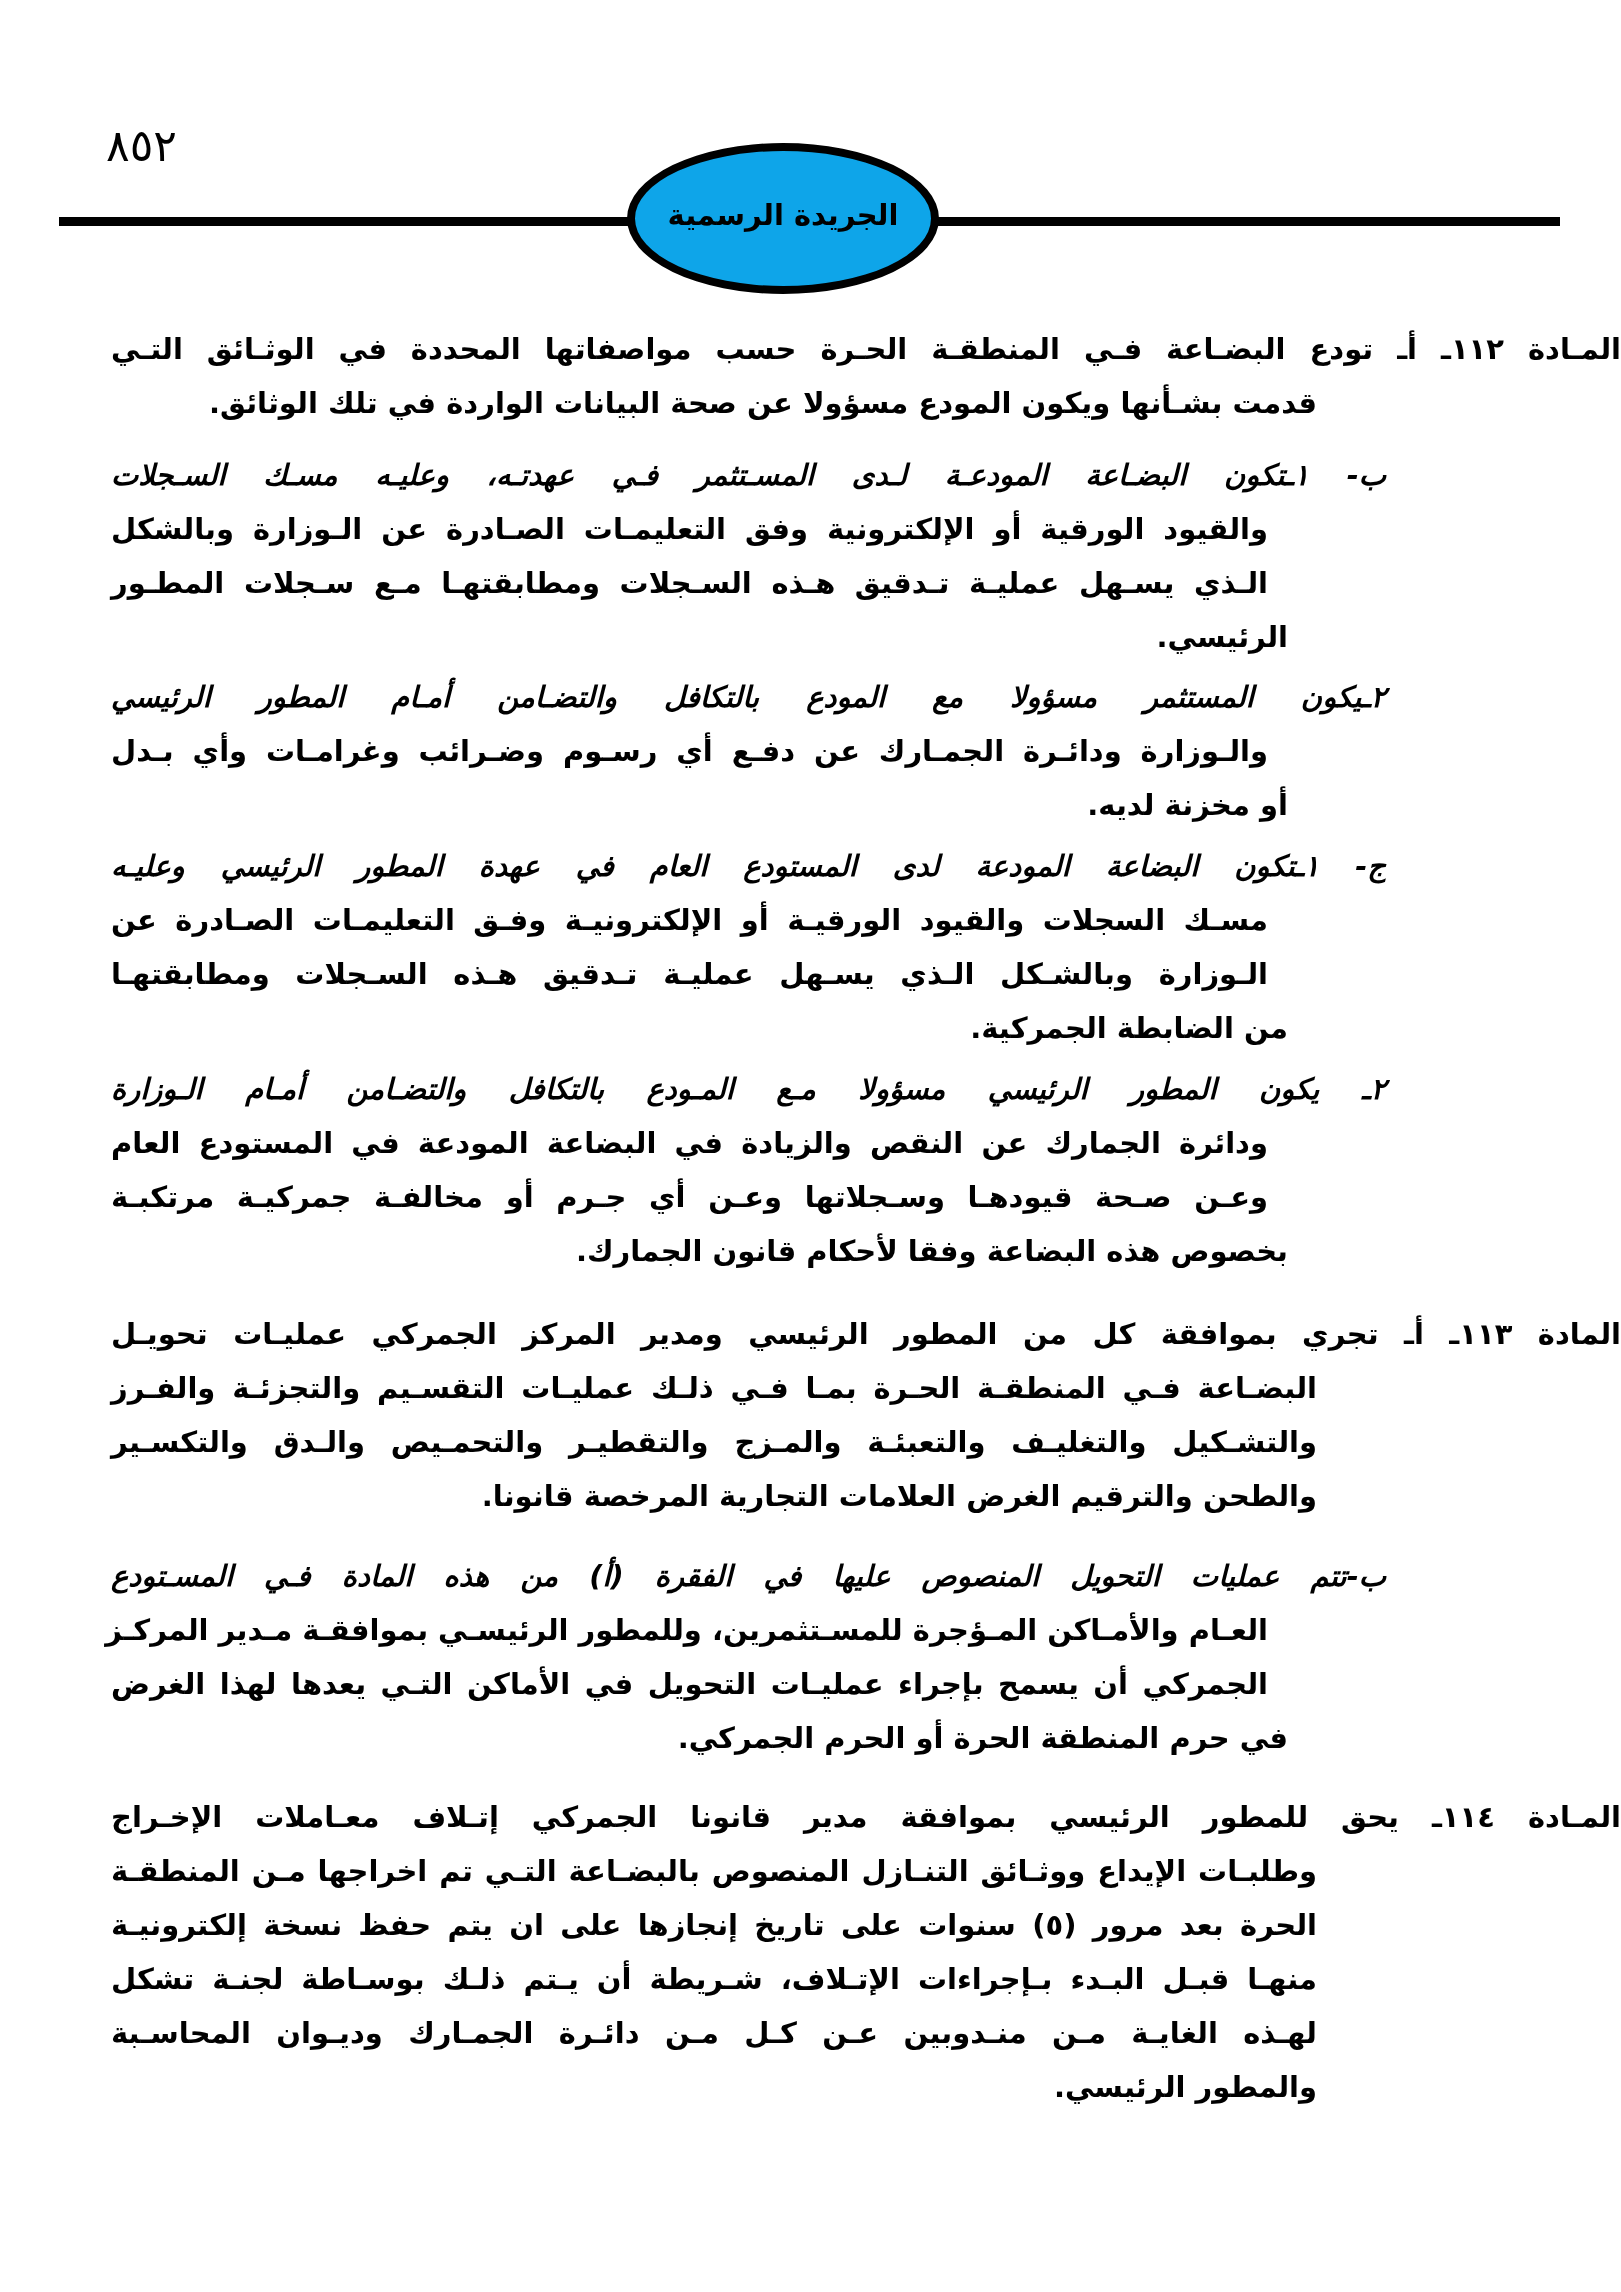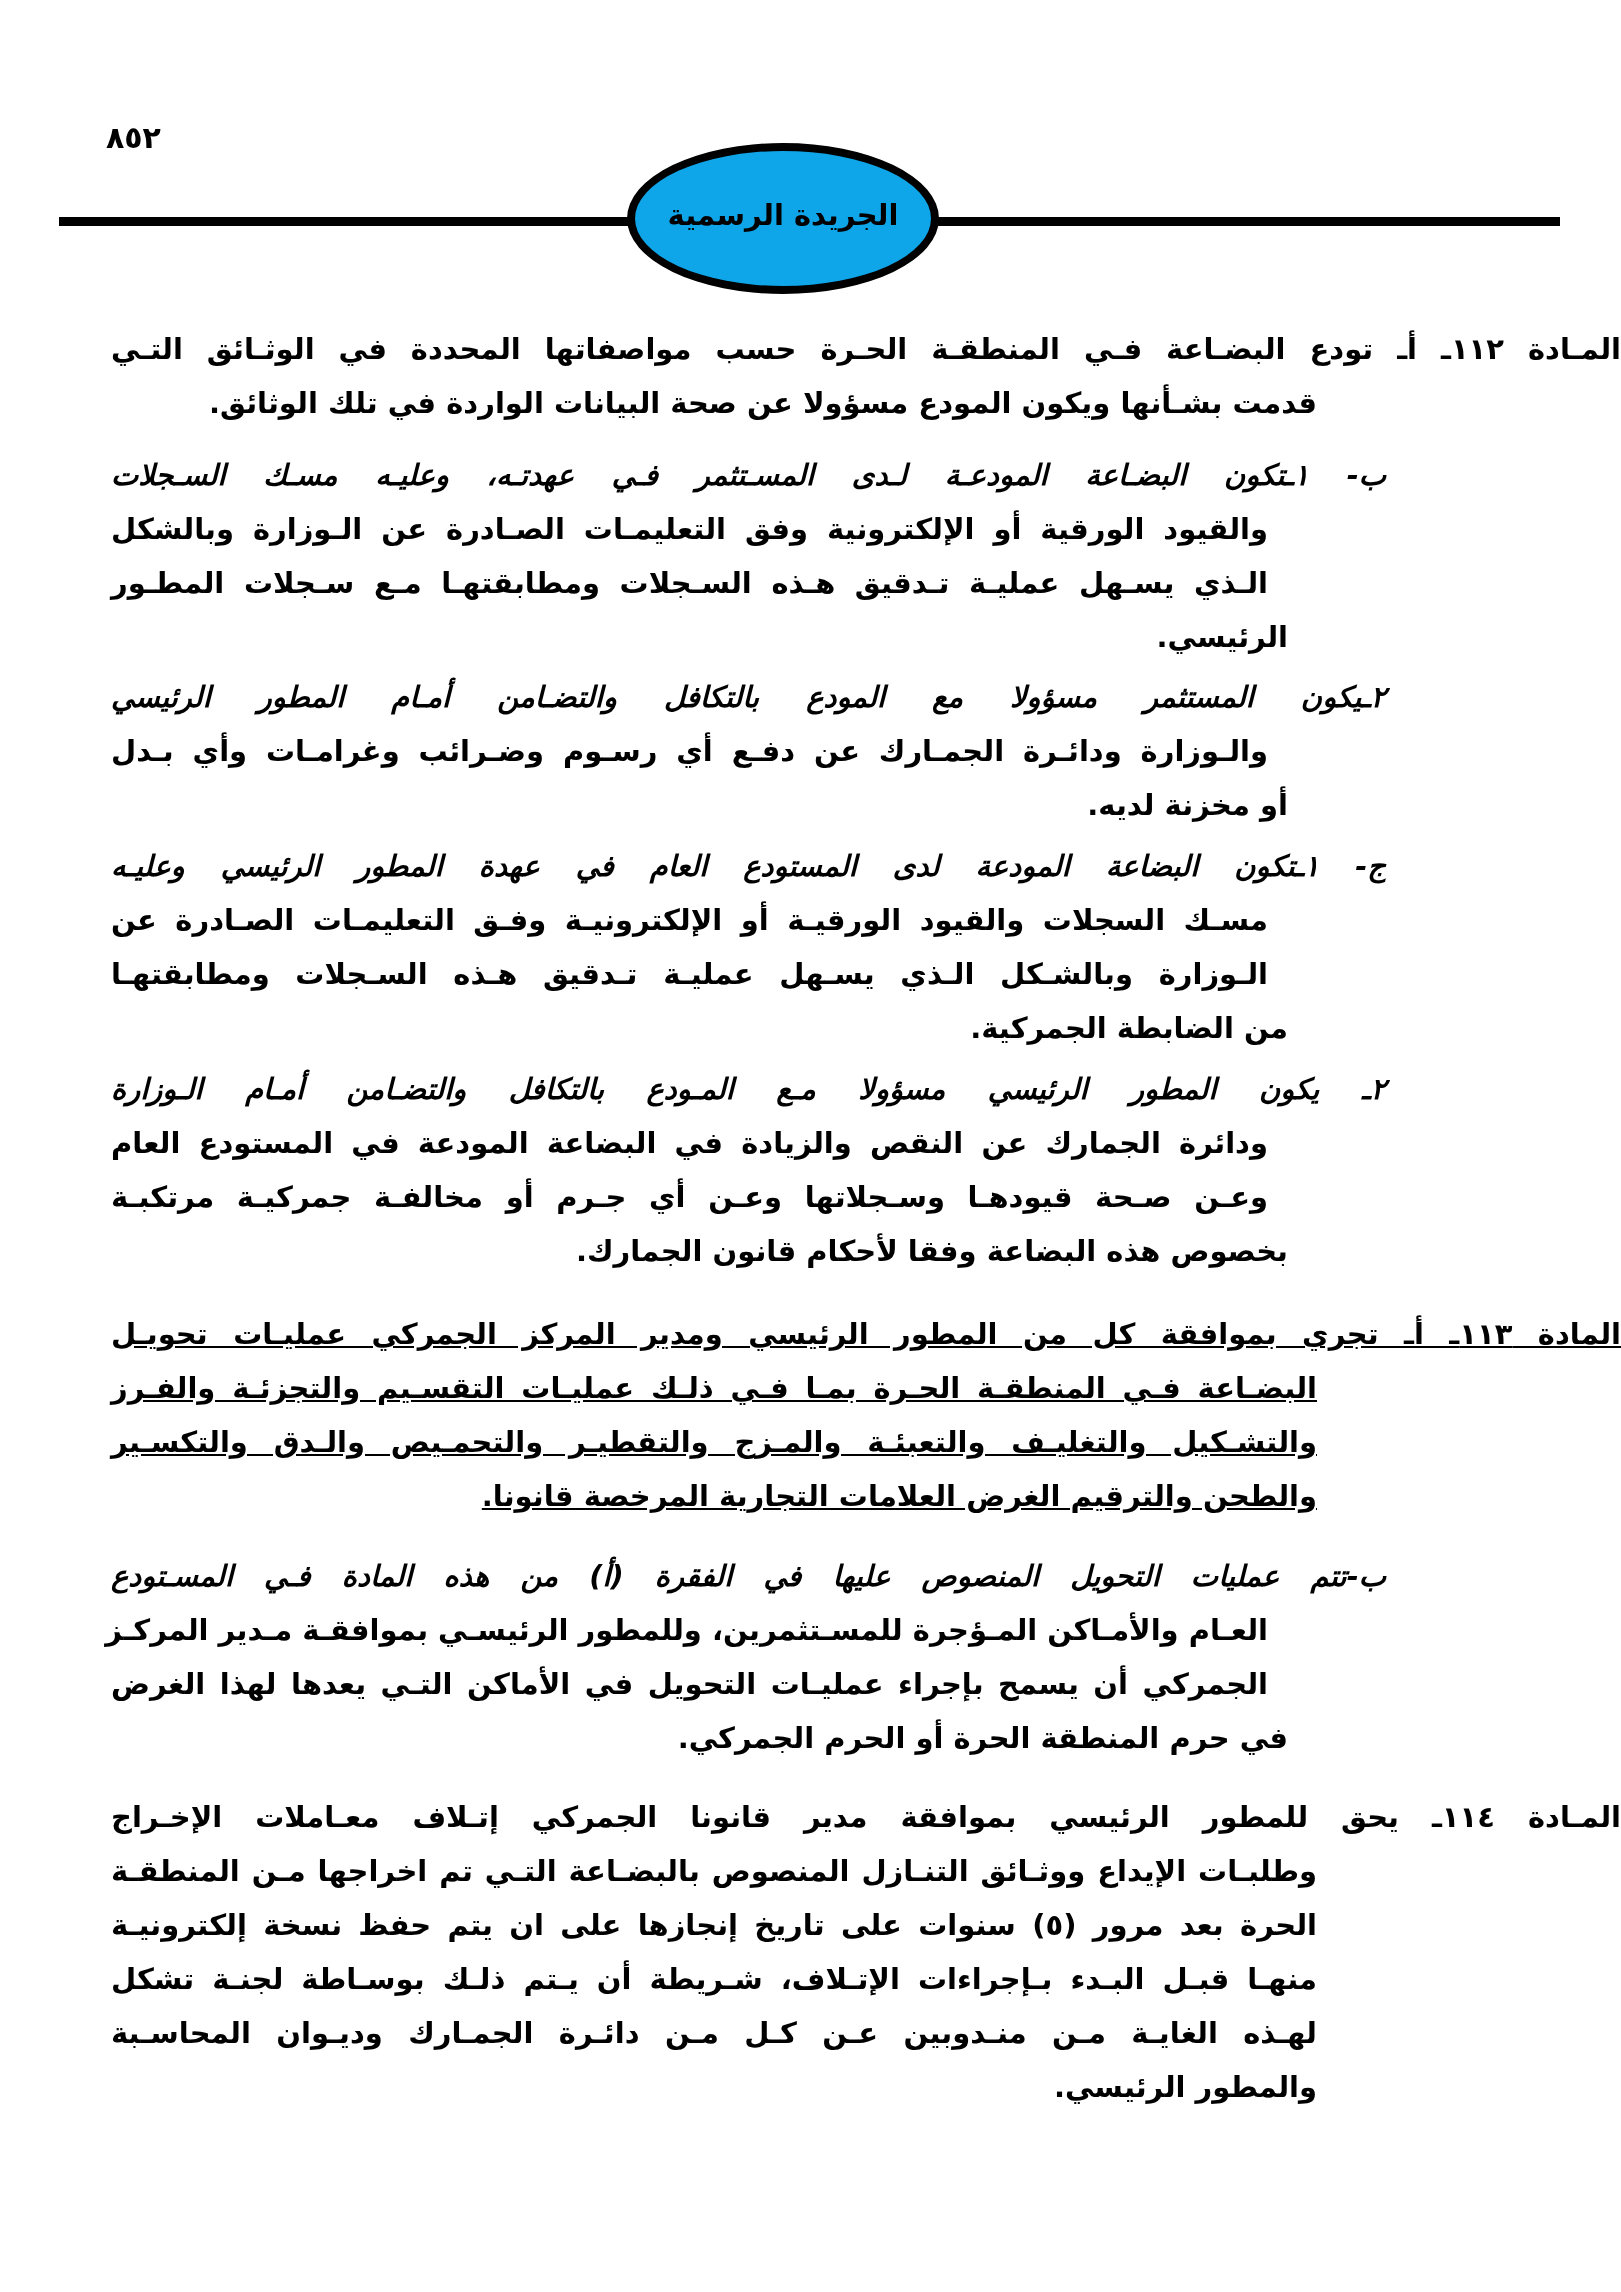--- a/index.html
+++ b/index.html
@@ -18,22 +18,22 @@
   }
   
   .header {
     position: relative;
     height: 322px;
   }
   .page-number {
     position: absolute;
     top: 120px;
     left: 106px;
-    font-size: 30px;
-    font-weight: bold;
+    font-size: 44px;
+    font-weight: normal;
     direction: rtl;
     letter-spacing: 2px;
   }
   .header-rule {
     position: absolute;
     top: 217px;
     left: 59px;
     right: 61px;
     height: 8.8px;
     background: #000000;
@@ -66,21 +66,21 @@
     font-size: 29px;
     line-height: 54px;
   }
   .para { margin: 0; }
   
   .para:nth-child(1) { margin-bottom: 17.6px; }
   .para:nth-child(2) { margin-bottom: 6.9px;  }
   .para:nth-child(3) { margin-bottom: 6.9px;  }
   .para:nth-child(4) { margin-bottom: 6.9px;  }
   .para:nth-child(5) { margin-bottom: 29px; }
-  .para:nth-child(6) { margin-bottom: 25.5px; text-decoration: underline; }
+  .para:nth-child(6) { margin-bottom: 25.5px; }
   .para:nth-child(7) { margin-bottom: 25.5px; }
   .ln {
     white-space: nowrap;
     text-align: justify;
     text-align-last: justify;
   }
   .ln.last {
     text-align: right;
     text-align-last: right;
   }

